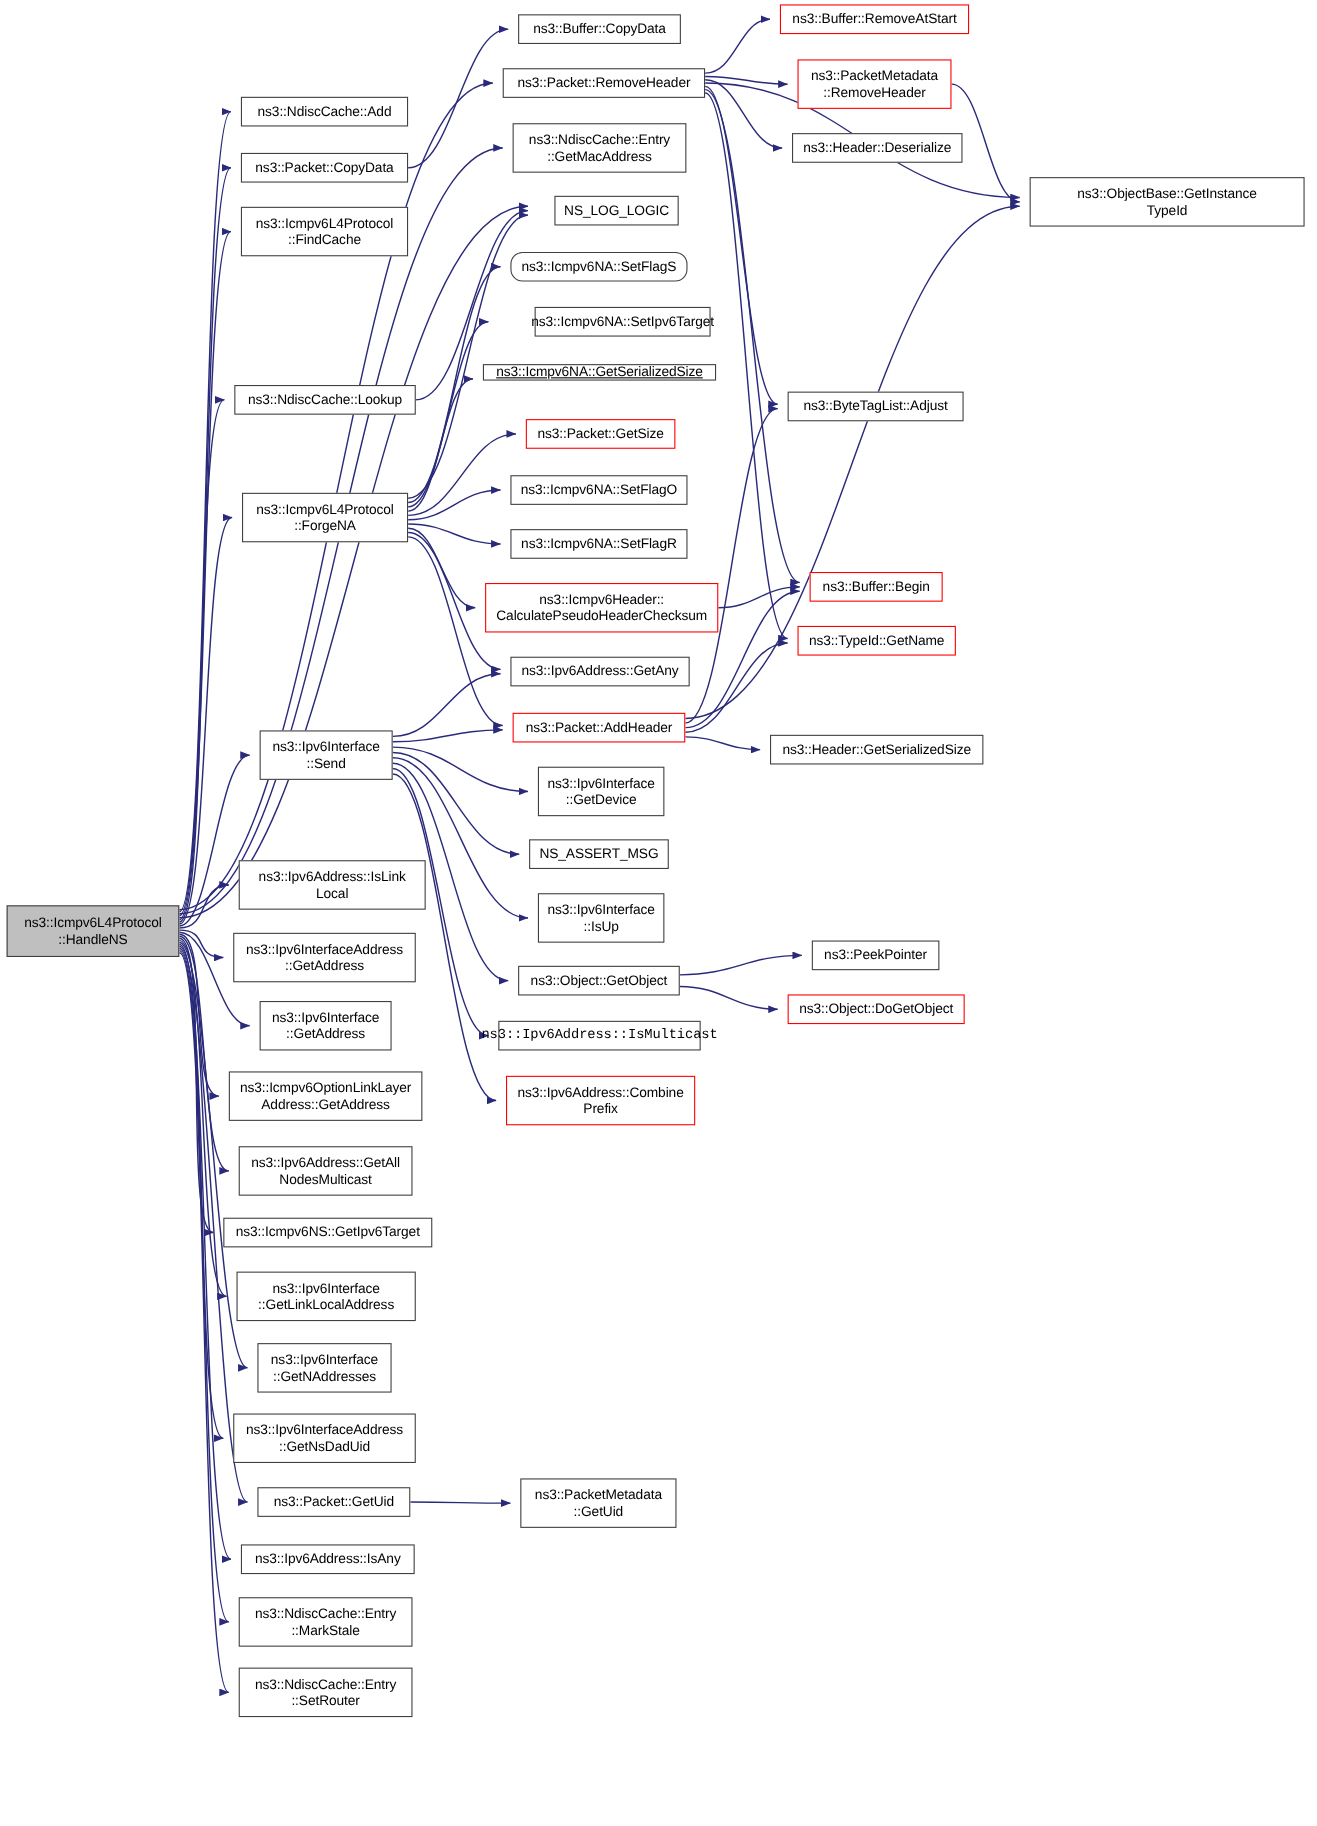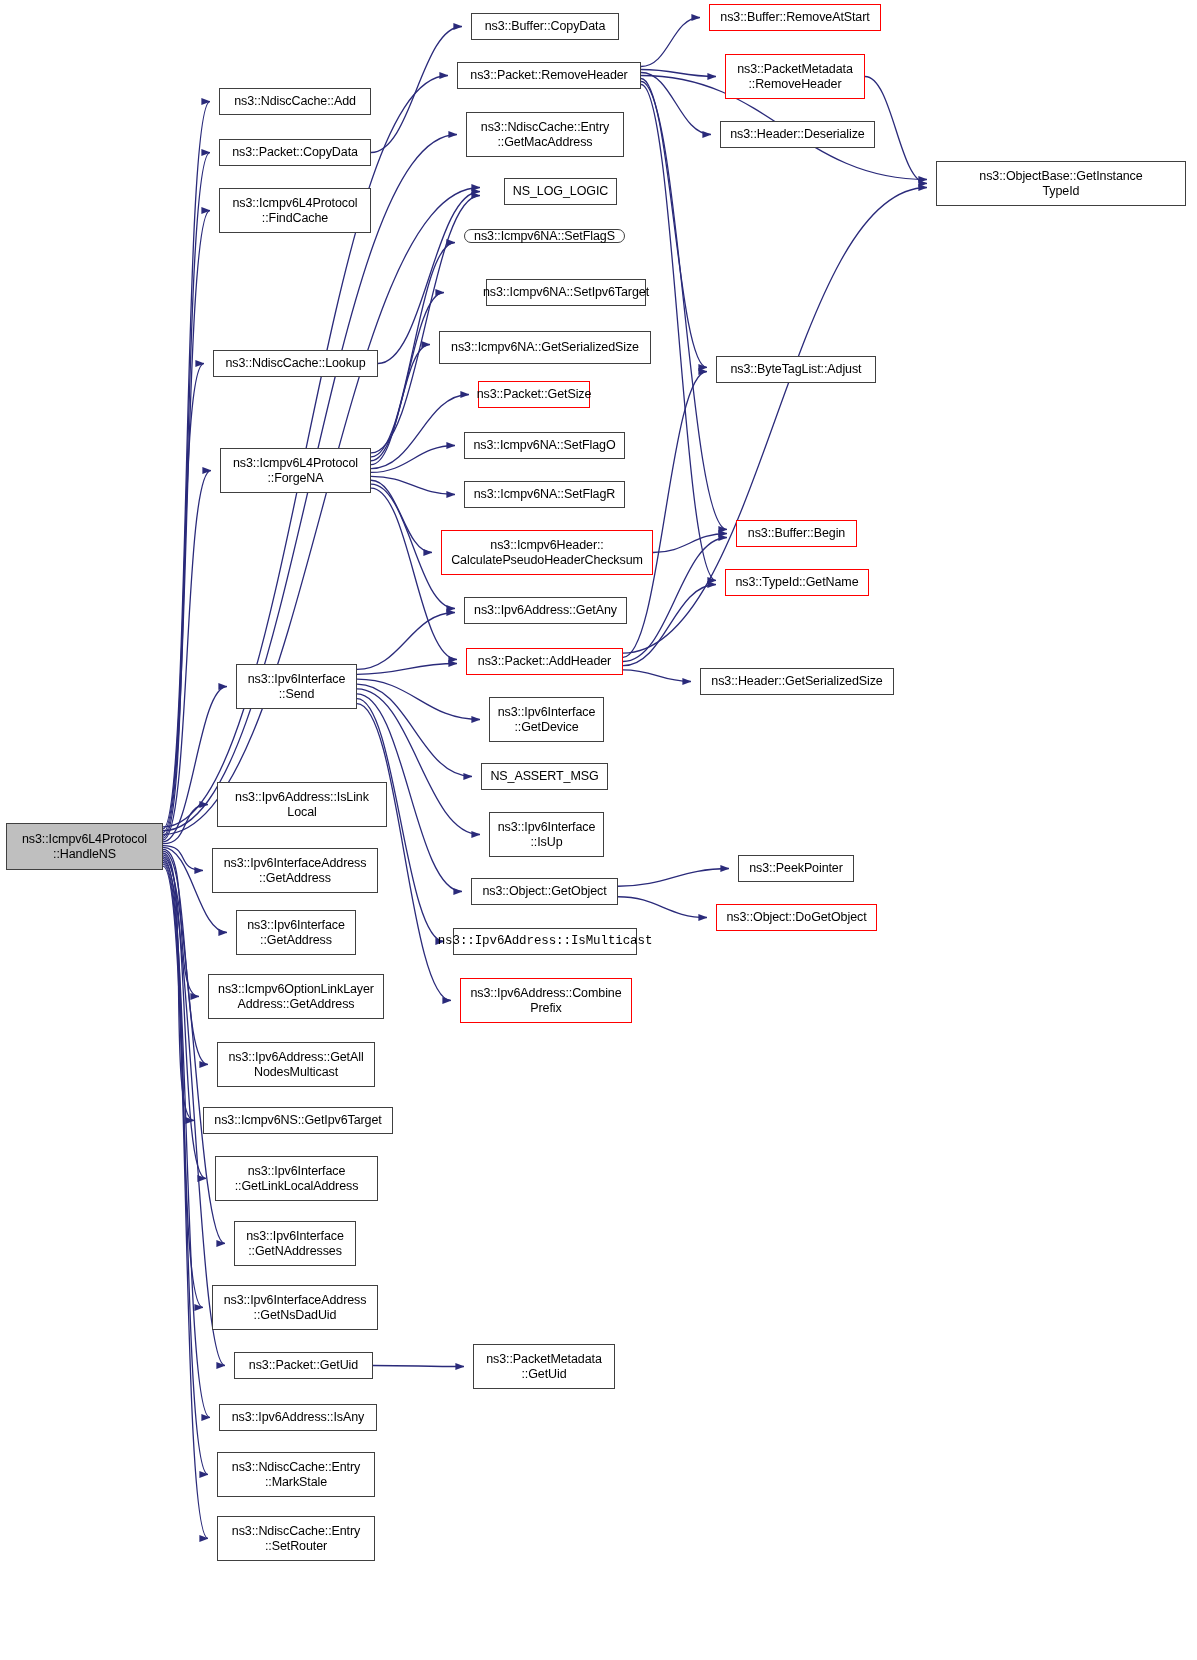--- a/index.html
+++ b/index.html
@@ -164,30 +164,30 @@
       <div class="node" style="left: 457px; top: 62px; width: 184px; height: 27px;">
         <span>ns3::Packet::RemoveHeader</span>
       </div>
       <div class="node" style="left: 466px; top: 112px; width: 158px; height: 45px;">
         <span>ns3::NdiscCache::Entry
 ::GetMacAddress</span>
       </div>
       <div class="node" style="left: 489px; top: 178px; width: 113px; height: 27px; margin-left: 15px;">
         <span>NS_LOG_LOGIC</span>
       </div>
-      <div class="node" style="left: 464px; top: 229px; width: 161px; height: 14px; border-radius: 11px;">
+      <div class="node" style="left: 464px; top: 229px; width: 161px; height: 27px; border-radius: 11px;">
         <span>ns3::Icmpv6NA::SetFlagS</span>
       </div>
       <div class="node" style="left: 442px; top: 279px; width: 160px; height: 27px; margin-left: 44px;">
         <span>ns3::Icmpv6NA::SetIpv6Target</span>
       </div>
-      <div class="node" style="left: 439px; top: 331px; width: 212px; height: 33px;">
+      <div class="node" style="left: 439px; top: 331px; width: 212px; height: 15px; text-decoration: underline;">
         <span>ns3::Icmpv6NA::GetSerializedSize</span>
       </div>
-      <div class="node red" style="left: 478px; top: 381px; width: 112px; height: 27px;">
+      <div class="node red" style="left: 478px; top: 381px; width: 136px; height: 27px;">
         <span>ns3::Packet::GetSize</span>
       </div>
       <div class="node" style="left: 464px; top: 432px; width: 161px; height: 27px;">
         <span>ns3::Icmpv6NA::SetFlagO</span>
       </div>
       <div class="node" style="left: 464px; top: 481px; width: 161px; height: 27px;">
         <span>ns3::Icmpv6NA::SetFlagR</span>
       </div>
       <div class="node red" style="left: 441px; top: 530px; width: 212px; height: 45px;">
         <span>ns3::Icmpv6Header::

